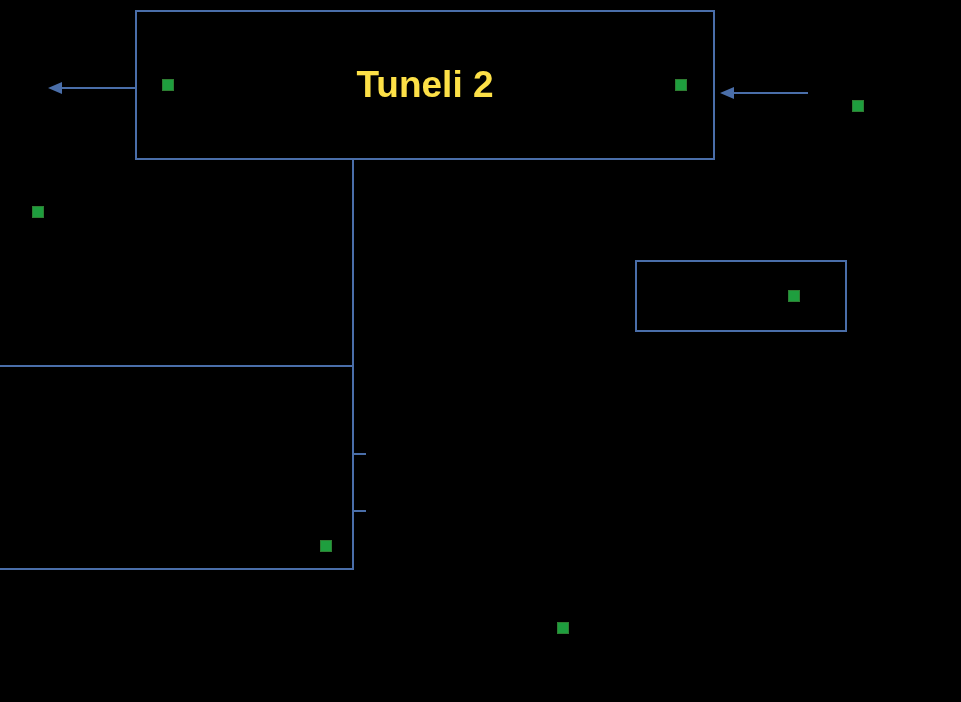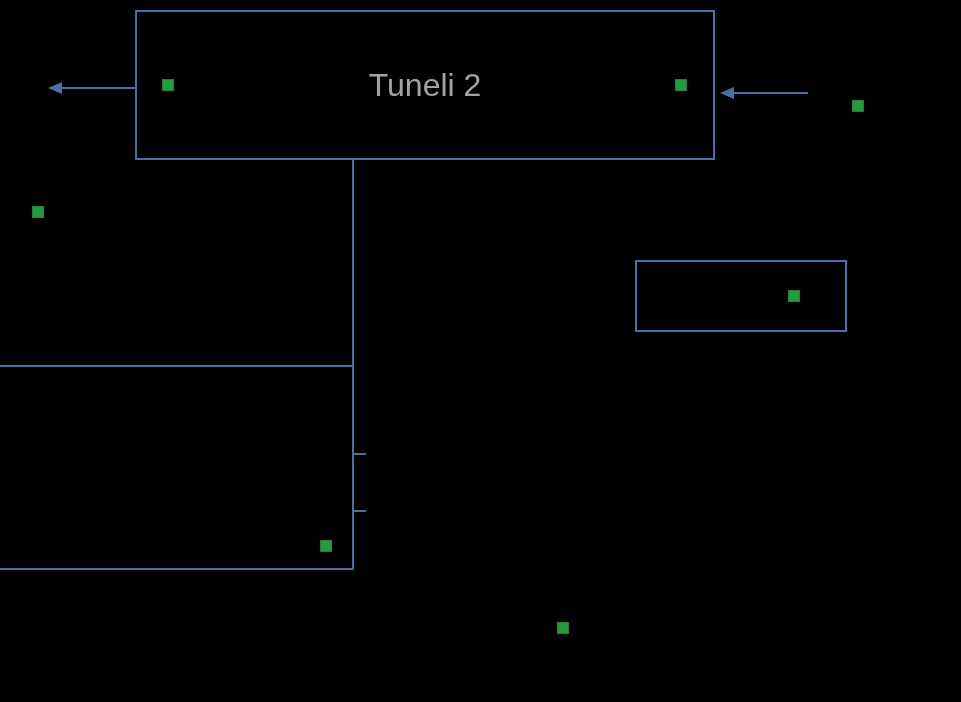--- a/index.html
+++ b/index.html
@@ -13,23 +13,23 @@
     overflow: hidden;
   }
   .box {
     position: absolute;
     border: 2px solid #4a6ea9;
     background: transparent;
     box-sizing: border-box;
   }
   .title {
     position: absolute;
-    color: #a3a3a3;
-    font-weight: 400;
-    font-size: 32px;
+    color: #fde047;
+    font-weight: 700;
+    font-size: 37px;
     text-align: center;
     width: 100%;
     top: 50%;
     transform: translateY(-50%);
   }
   .marker {
     position: absolute;
     width: 12px;
     height: 12px;
     background: #1e9e3e;

